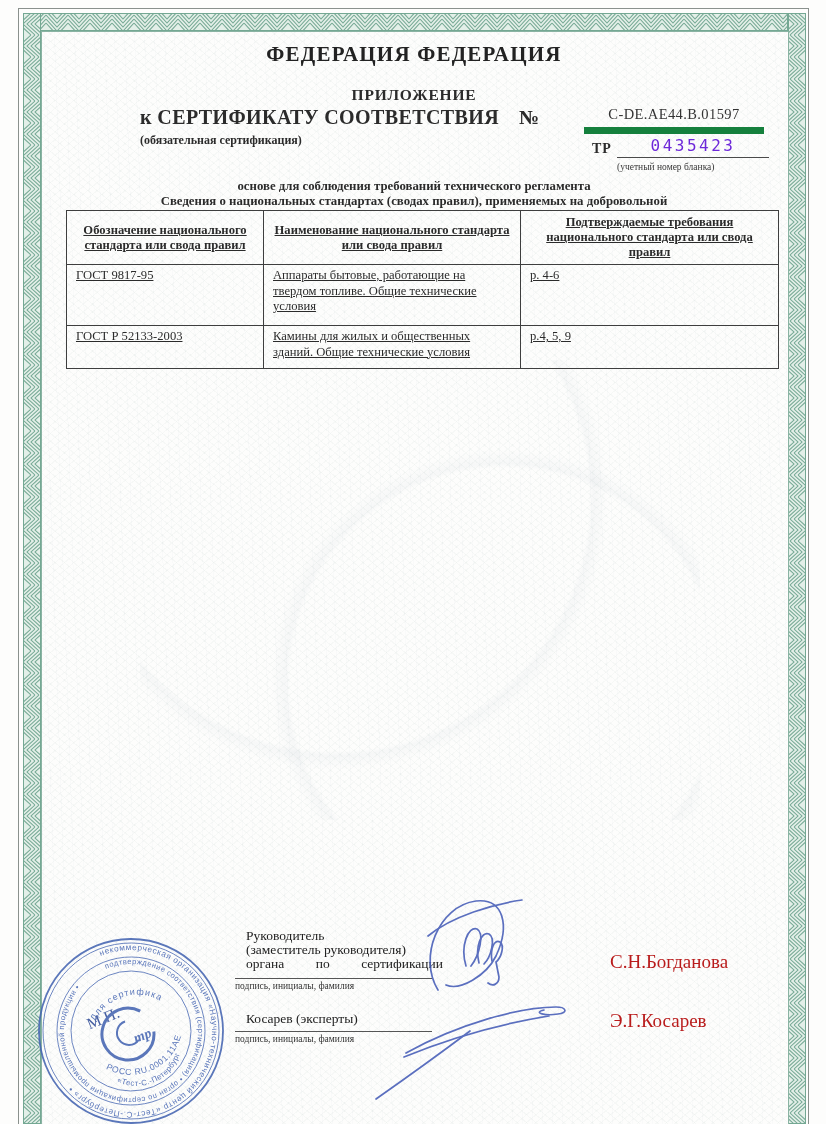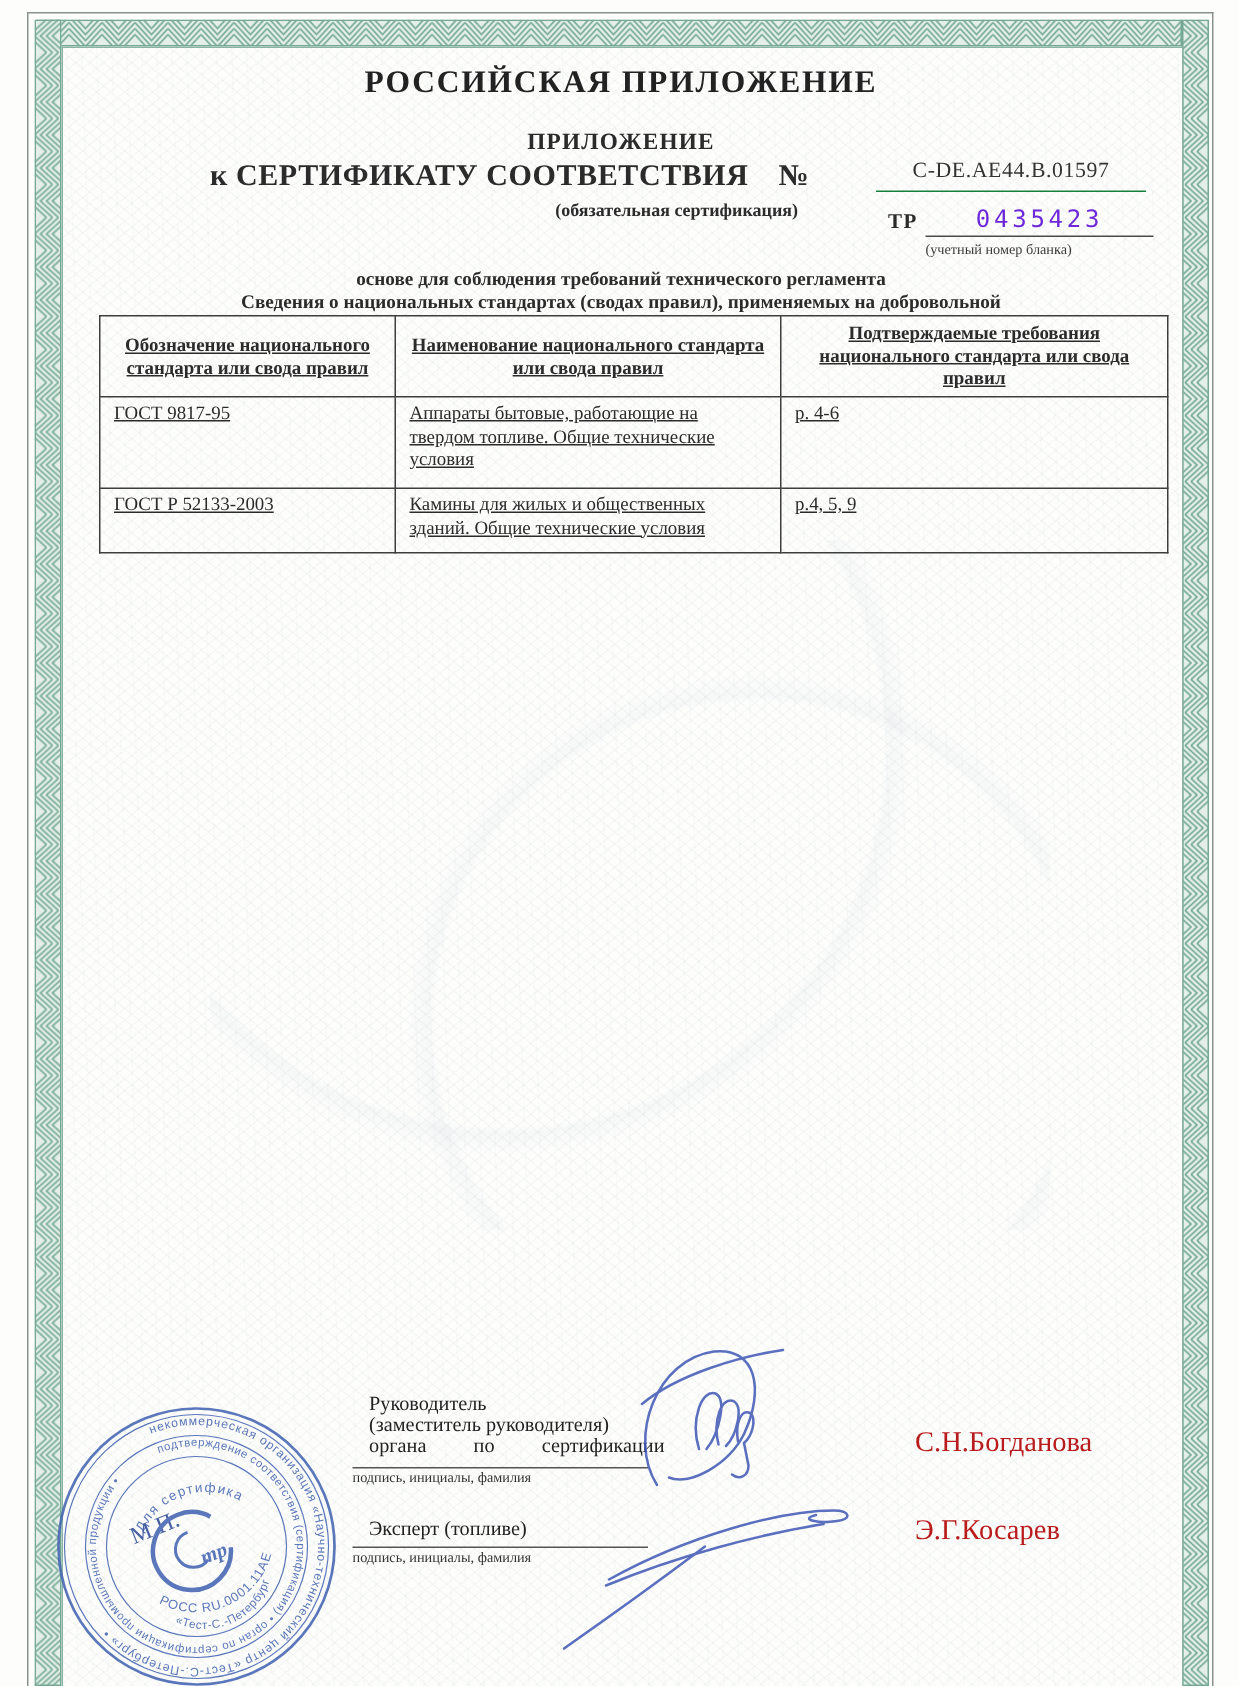--- a/index.html
+++ b/index.html
@@ -30,23 +30,23 @@
   }
   
   .country{position:absolute;left:41px;width:746px;top:42px;text-align:center;
     font-size:21px;font-weight:bold;letter-spacing:1.2px;color:#222;}
   .annex{position:absolute;left:41px;width:746px;top:86px;text-align:center;
     font-size:15.5px;font-weight:bold;letter-spacing:0.8px;}
   .to-cert{position:absolute;left:140px;top:106px;font-size:20px;font-weight:bold;
     letter-spacing:0.4px;white-space:nowrap;}
   .num-sign{margin-left:20px;}
   .cert-num-line{position:absolute;left:584px;top:106px;width:180px;
-    border-bottom:1px solid #15803d;text-align:center;font-size:14.5px;
+    border-bottom:7px solid #15803d;text-align:center;font-size:14.5px;
     letter-spacing:0.4px;padding-bottom:4px;color:#333;}
-  .mandatory{position:absolute;left:140px;width:392px;top:133px;text-align:right;
+  .mandatory{position:absolute;left:140px;width:392px;top:133px;text-align:left;
     font-size:12px;font-weight:bold;}
   .tr-label{position:absolute;left:592px;top:141px;font-size:14px;font-weight:bold;
     letter-spacing:1px;}
   .blank-line{position:absolute;left:617px;top:136px;width:152px;
     border-bottom:1px solid #4a4a4a;text-align:center;padding-bottom:2px;
     font-family:"DejaVu Sans Mono", monospace;font-size:16px;font-weight:normal;
     letter-spacing:2.5px;color:#6d28d9;}
   .blank-caption{position:absolute;left:617px;top:162px;width:152px;text-align:left;
     font-size:9.5px;color:#3a3a3a;}
   .intro{position:absolute;left:41px;width:746px;top:179px;text-align:center;
@@ -125,21 +125,21 @@
           <path d="M0,10 L11,22 L22,10"></path>
         </g>
       </pattern>
     </defs>
     <rect width="18" height="1111" fill="url(#chevR)"></rect>
     <rect x="0.5" y="0.5" width="17" height="1110" fill="none" stroke="#74a893" stroke-width="1"></rect>
   </svg>
 
   <div class="inner-frame"></div>
 
-  <div class="country">РОССИЙСКАЯ ПРИЛОЖЕНИЕ</div>
+  <div class="country">ФЕДЕРАЦИЯ ФЕДЕРАЦИЯ</div>
   <div class="annex">ПРИЛОЖЕНИЕ</div>
   <div class="to-cert">
     <span>к СЕРТИФИКАТУ СООТВЕТСТВИЯ</span><span class="num-sign">№</span>
   </div>
   <div class="cert-num-line">C-DE.AE44.B.01597</div>
   <div class="mandatory">(обязательная сертификация)</div>
   <div class="tr-label">ТР</div>
   <div class="blank-line">0435423</div>
   <div class="blank-caption">(учетный номер бланка)</div>
 
@@ -177,21 +177,21 @@
 
   <div class="sig-role" style="top:929px;">
     <div>Руководитель</div>
     <div>(заместитель руководителя)</div>
     <div><span class="justify">органа по сертификации</span></div>
   </div>
   <div class="sig-line" style="top:978px;"></div>
   <div class="sig-caption" style="top:981px;">подпись, инициалы, фамилия</div>
   <div class="sig-name" style="top:951px;">С.Н.Богданова</div>
 
-  <div class="sig-role" style="top:1012px;">Эксперт (топливе)</div>
+  <div class="sig-role" style="top:1012px;">Косарев (эксперты)</div>
   <div class="sig-line" style="top:1031px;"></div>
   <div class="sig-caption" style="top:1034px;">подпись, инициалы, фамилия</div>
   <div class="sig-name" style="top:1010px;">Э.Г.Косарев</div>
 
   <svg class="ink" width="826" height="1124">
     <g stroke="#3f57b5" fill="none" stroke-width="1.7" stroke-linecap="round" opacity="0.85">
       <path d="M438,990 C418,958 438,906 476,901 C504,898 510,926 496,956 C486,976 460,991 446,985"></path>
       <path d="M428,936 C452,916 494,904 522,900"></path>
       <path d="M466,966 C460,946 468,926 477,929 C485,933 479,956 471,966"></path>
       <path d="M479,963 C475,947 481,931 489,934 C496,938 491,957 484,964"></path>

